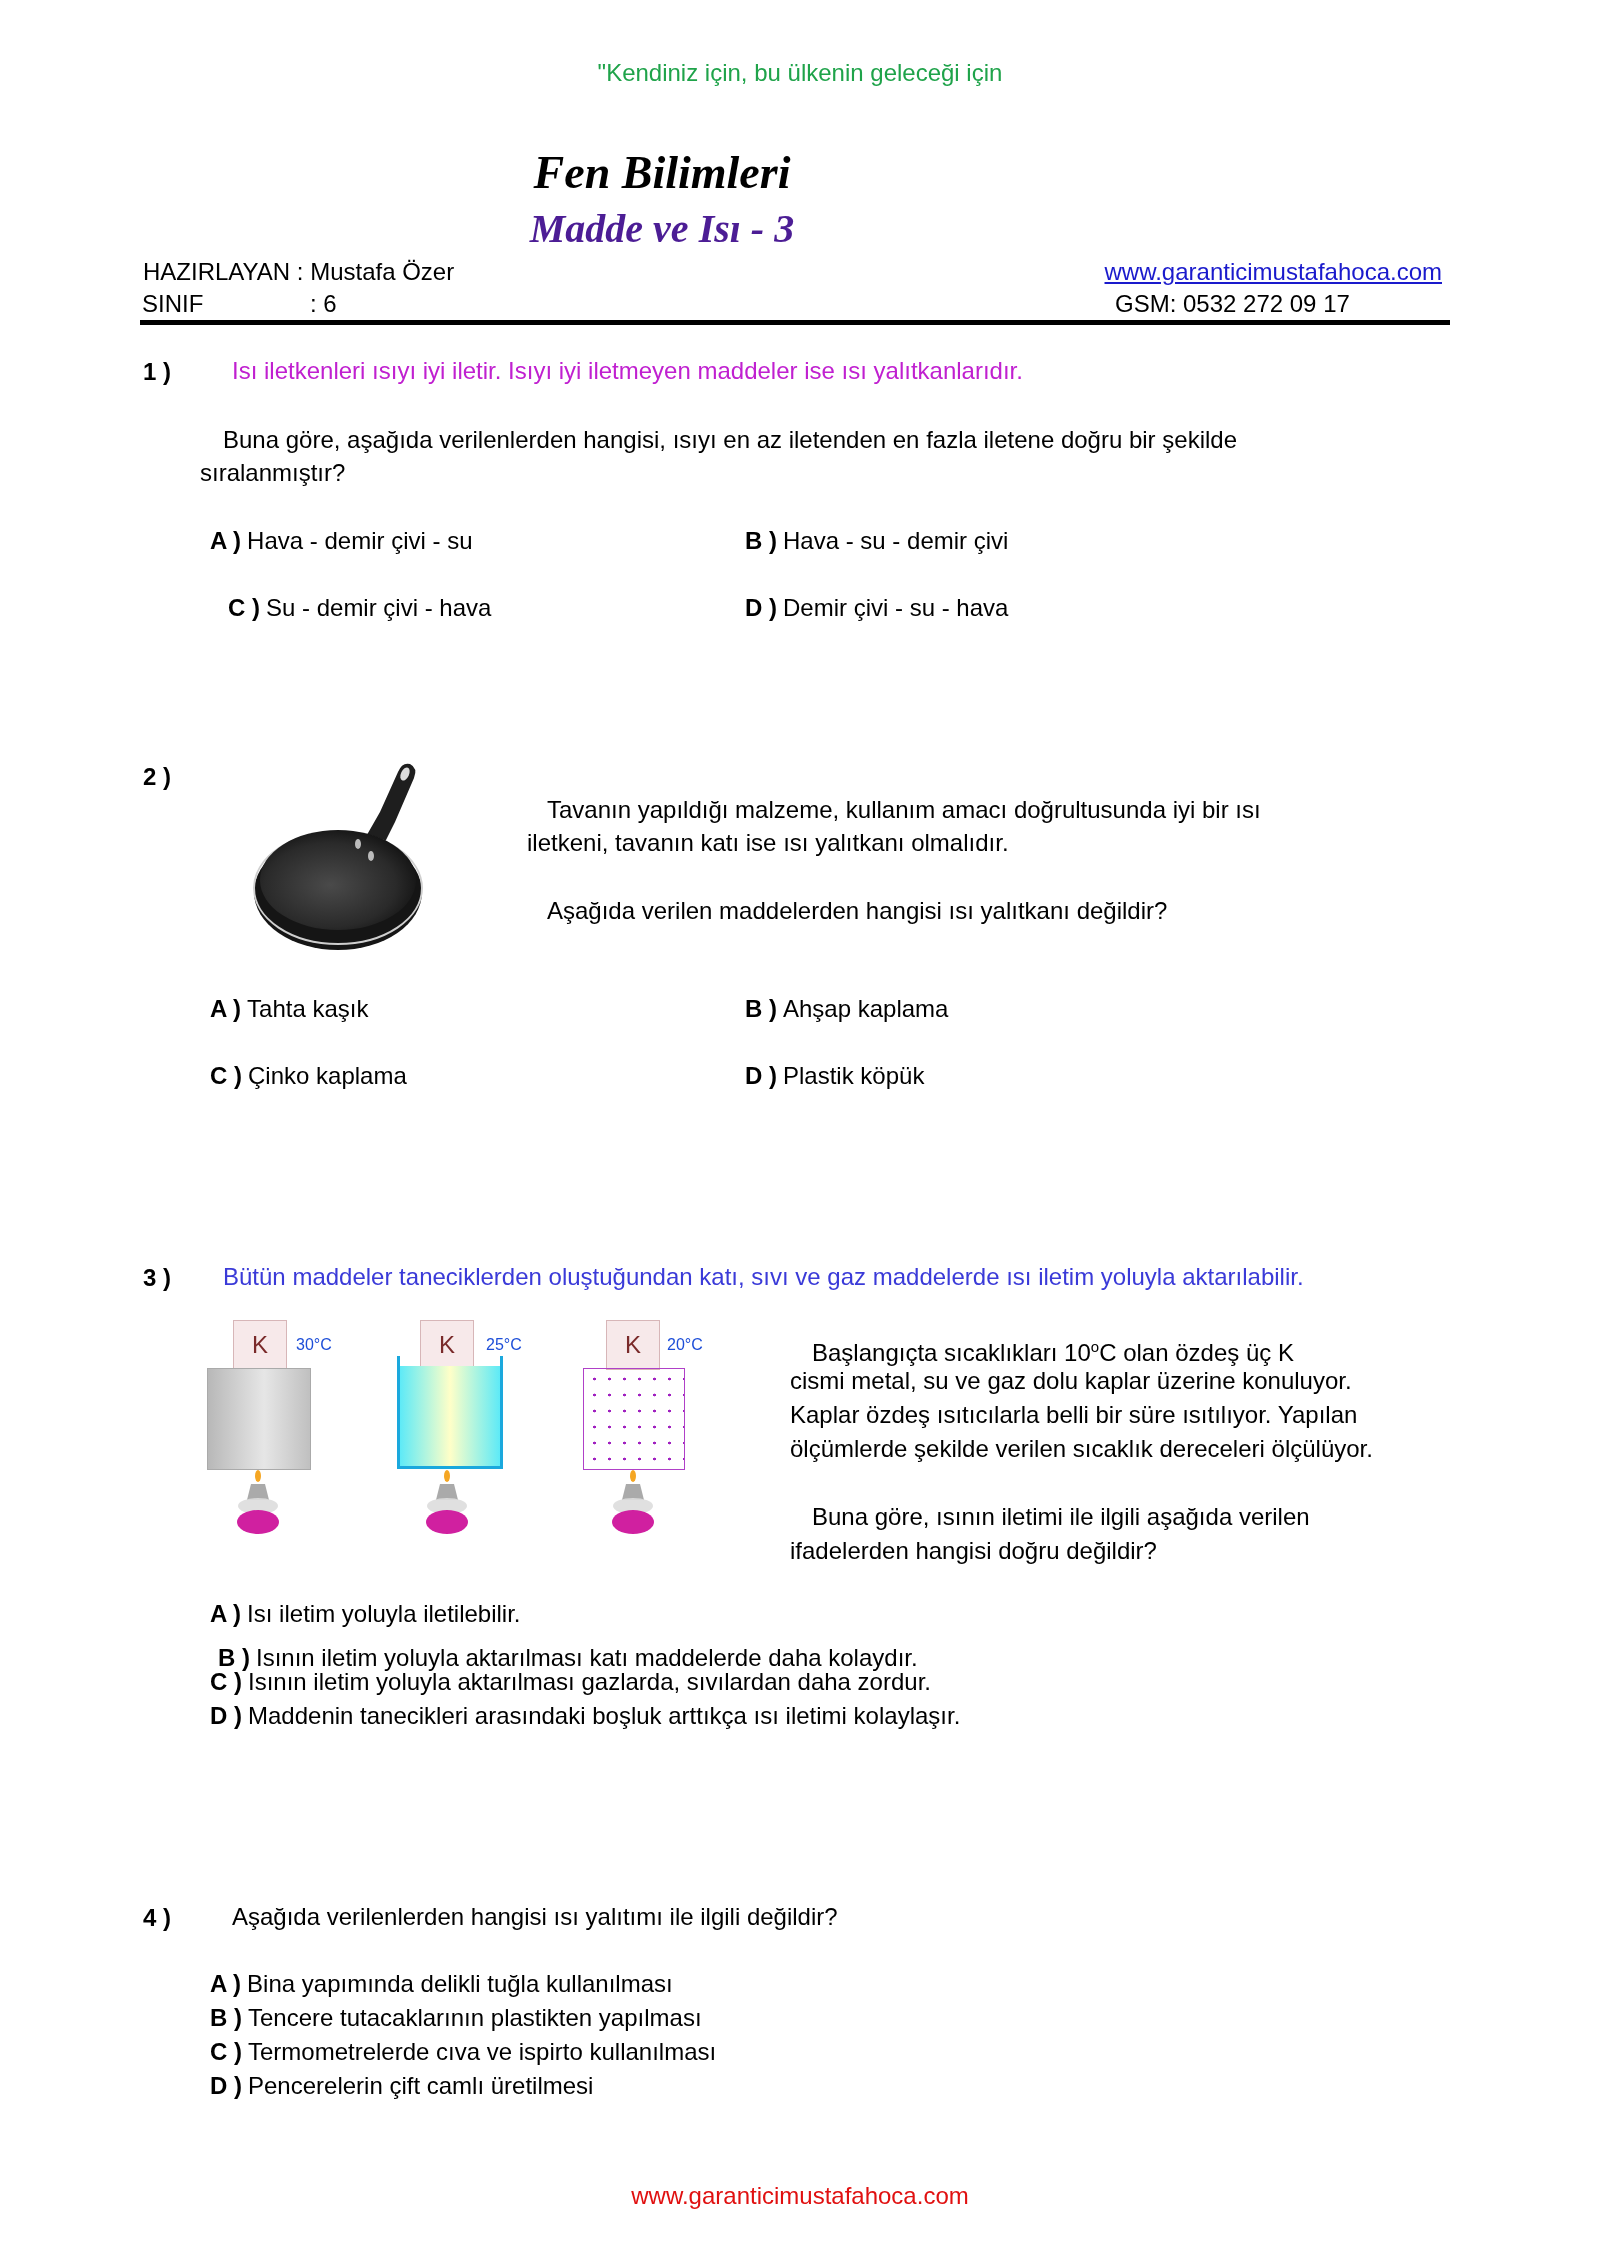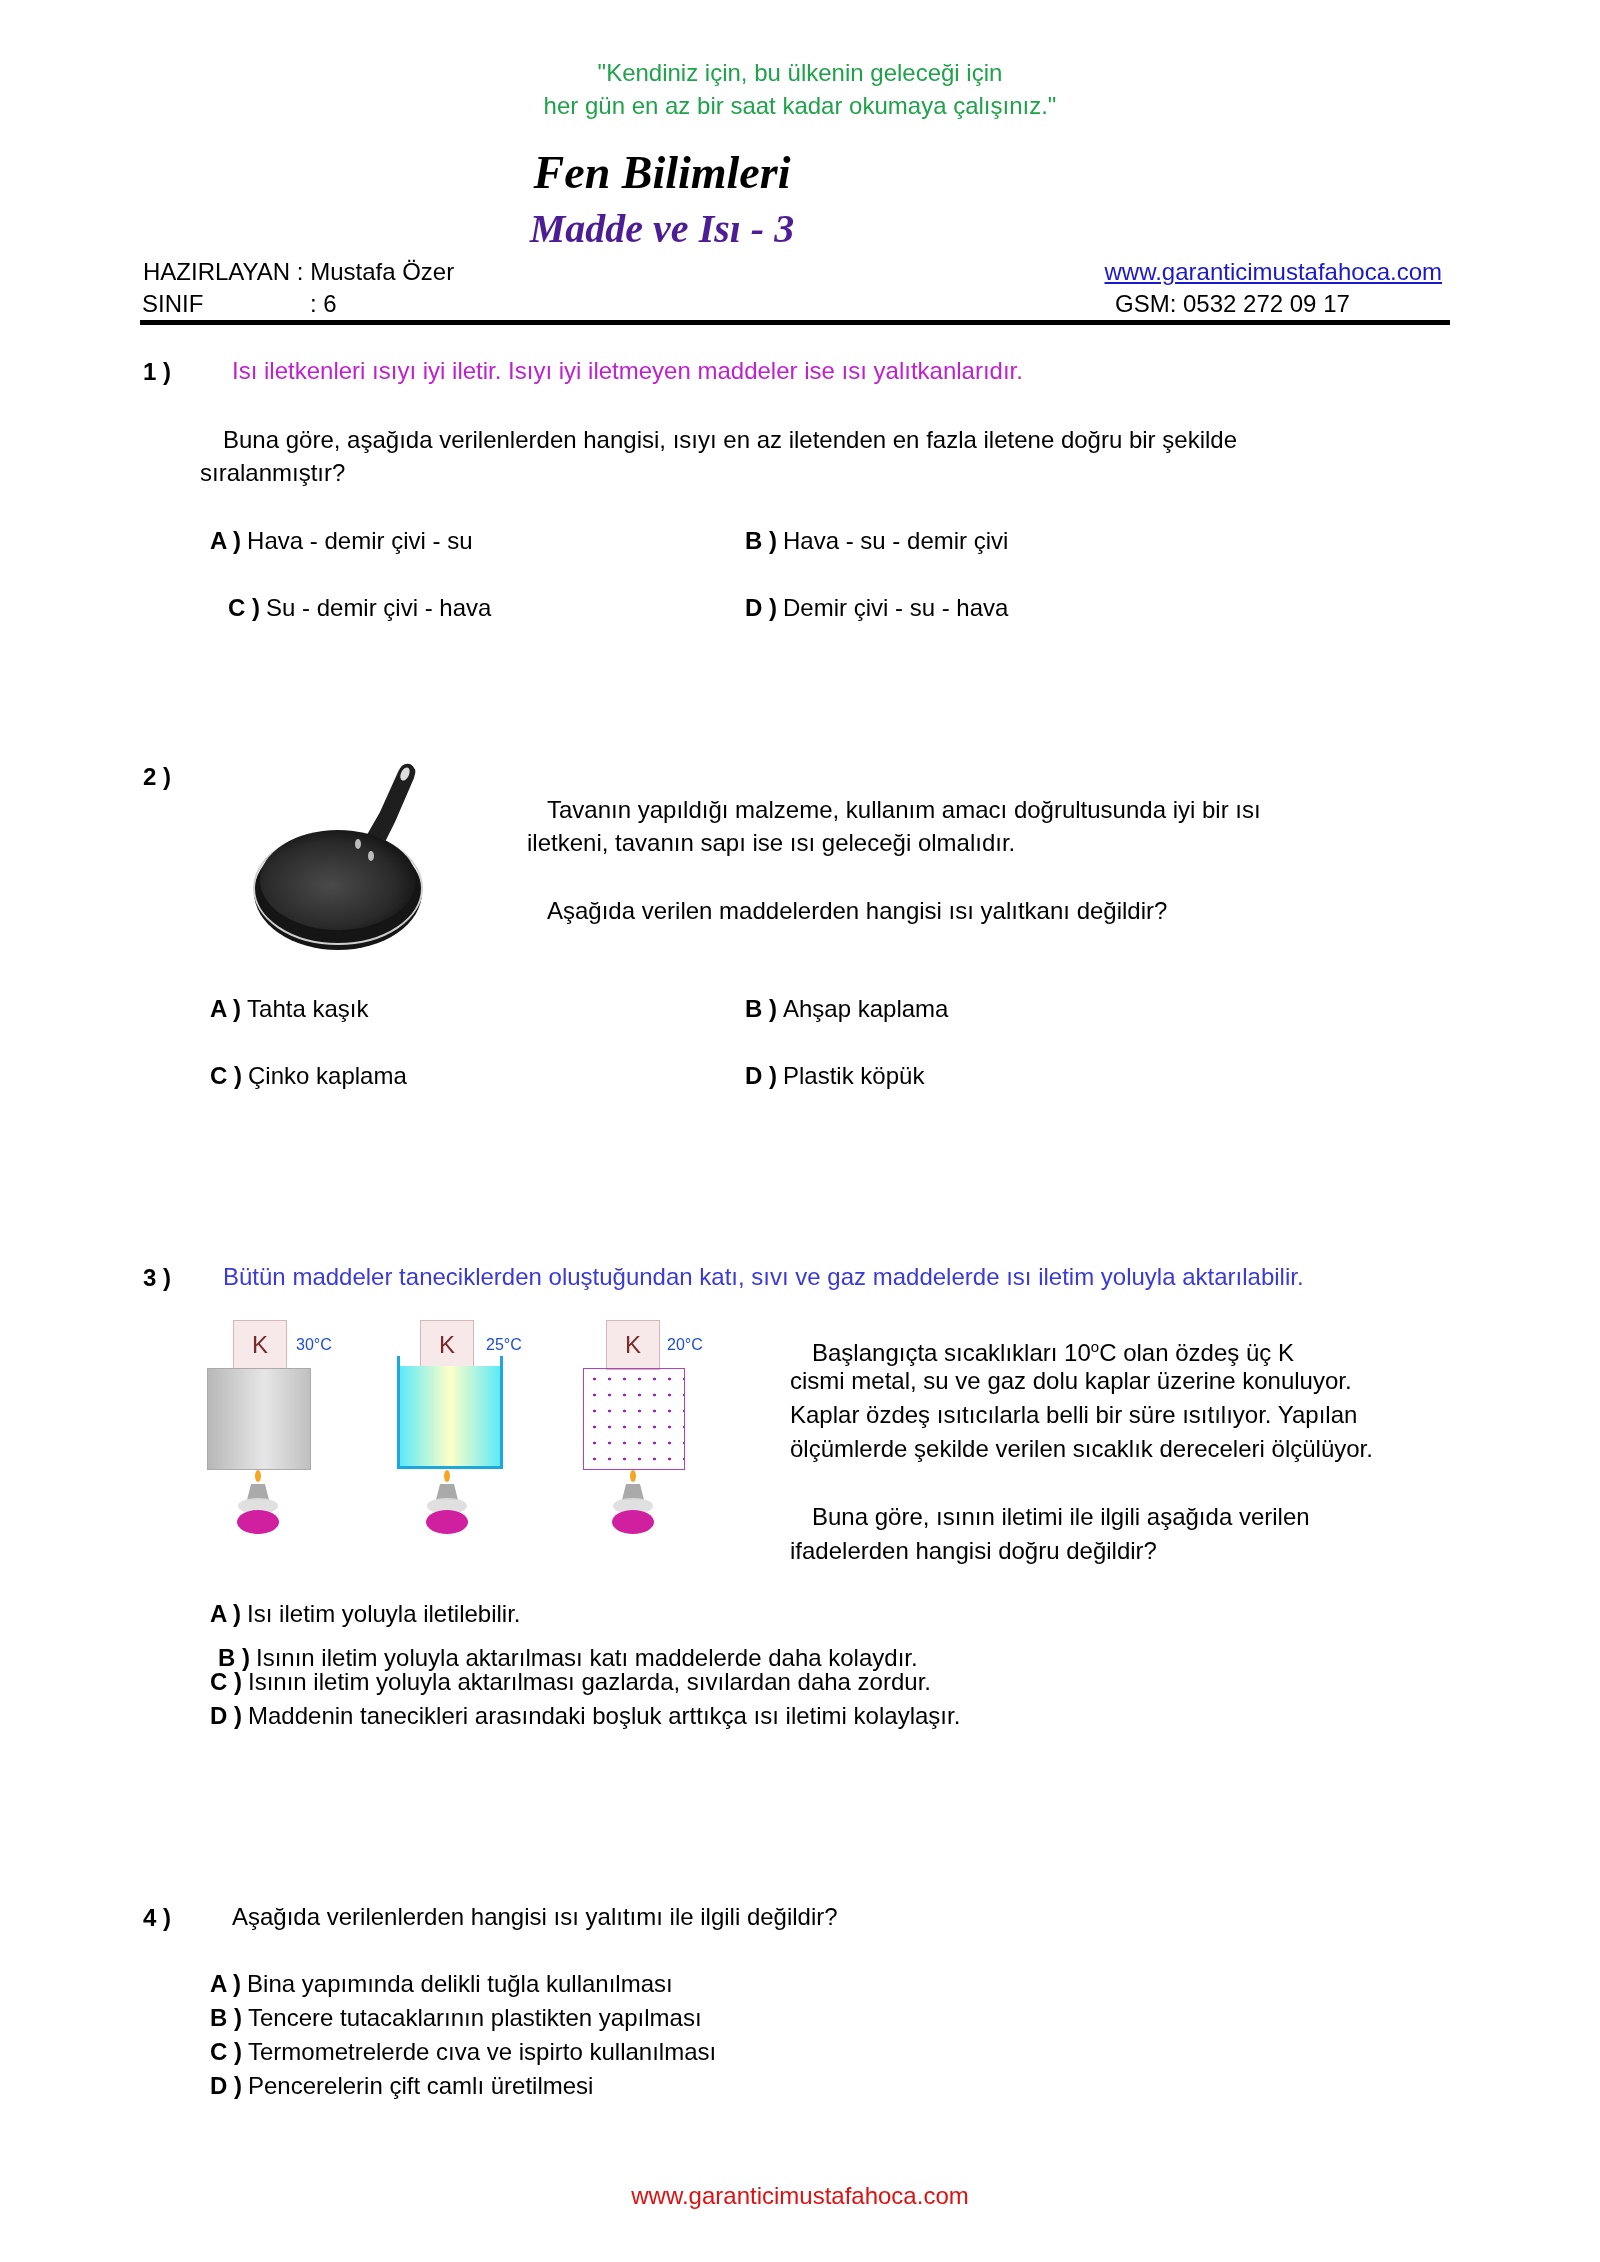--- a/index.html
+++ b/index.html
@@ -21,21 +21,20 @@
   .footer { left:0; width:1600px; text-align:center; color:#e01010; font-size:24px; top:2182px; }
   .kbox { position:absolute; width:52px; height:48px; background:#f7e9ea; border:1px solid #d7b6b8; color:#7a2a2a; font-size:24px; text-align:center; line-height:48px; top:0; }
   .temp { position:absolute; color:#1d4ed8; font-size:16px; top:16px; }
   .burner { position:absolute; width:50px; height:70px; top:150px; }
 </style>
 </head>
 <body>
 
 <div class="abs quote">
   <div>"Kendiniz için, bu ülkenin geleceği için</div>
-  <div>her gün en az bir saat kadar okumaya çalışınız."</div>
 </div>
 <div class="abs title title1">Fen Bilimleri</div>
 <div class="abs title title2">Madde ve Isı - 3</div>
 
 <div class="abs hdr" style="left:143px; top:256px;">HAZIRLAYAN : Mustafa Özer</div>
 <div class="abs hdr" style="left:142px; top:288px;text-align:center;">SINIF</div>
 <div class="abs hdr" style="left:310px; top:288px;">: 6</div>
 <div class="abs hdr link" style="right:158px; top:256px;">www.garanticimustafahoca.com</div>
 <div class="abs hdr" style="left:1115px; top:288px;">GSM:  0532 272 09 17</div>
 <div class="abs rule"></div>
@@ -65,21 +64,21 @@
     <line x1="140" y1="85" x2="128" y2="110" stroke="#999" stroke-width="3"></line>
     <line x1="152" y1="90" x2="148" y2="115" stroke="#999" stroke-width="3"></line>
     <ellipse cx="108" cy="140" rx="84" ry="58" fill="#151515"></ellipse>
     <ellipse cx="108" cy="136" rx="84" ry="56" fill="none" stroke="#cfcfcf" stroke-width="2"></ellipse>
     <ellipse cx="108" cy="128" rx="78" ry="50" fill="url(#panIn)"></ellipse>
     <ellipse cx="128" cy="92" rx="3" ry="5" fill="#bbb"></ellipse>
     <ellipse cx="141" cy="104" rx="3" ry="5" fill="#bbb"></ellipse>
   </svg>
 </div>
 <div class="abs txt" style="left:547px; top:793px;">Tavanın yapıldığı malzeme, kullanım amacı doğrultusunda iyi bir ısı</div>
-<div class="abs txt" style="left:527px; top:826px;">iletkeni, tavanın sapı ise ısı geleceği olmalıdır.</div>
+<div class="abs txt" style="left:527px; top:826px;">iletkeni, tavanın katı ise ısı yalıtkanı olmalıdır.</div>
 <div class="abs txt" style="left:547px; top:894px;">Aşağıda verilen maddelerden hangisi ısı yalıtkanı değildir?</div>
 
 <div class="abs opt" style="left:210px; top:992px;"><b>A )</b><span>Tahta kaşık</span></div>
 <div class="abs opt" style="left:745px; top:992px;"><b>B )</b><span>Ahşap kaplama</span></div>
 <div class="abs opt" style="left:210px; top:1059px;"><b>C )</b><span>Çinko kaplama</span></div>
 <div class="abs opt" style="left:745px; top:1059px;"><b>D )</b><span>Plastik köpük</span></div>
 
 <div class="abs qnum" style="left:143px; top:1264px;">3 )</div>
 <div class="abs txt blue" style="left:223px; top:1260px;">Bütün maddeler taneciklerden oluştuğundan katı, sıvı ve gaz maddelerde ısı iletim yoluyla aktarılabilir.</div>
 

